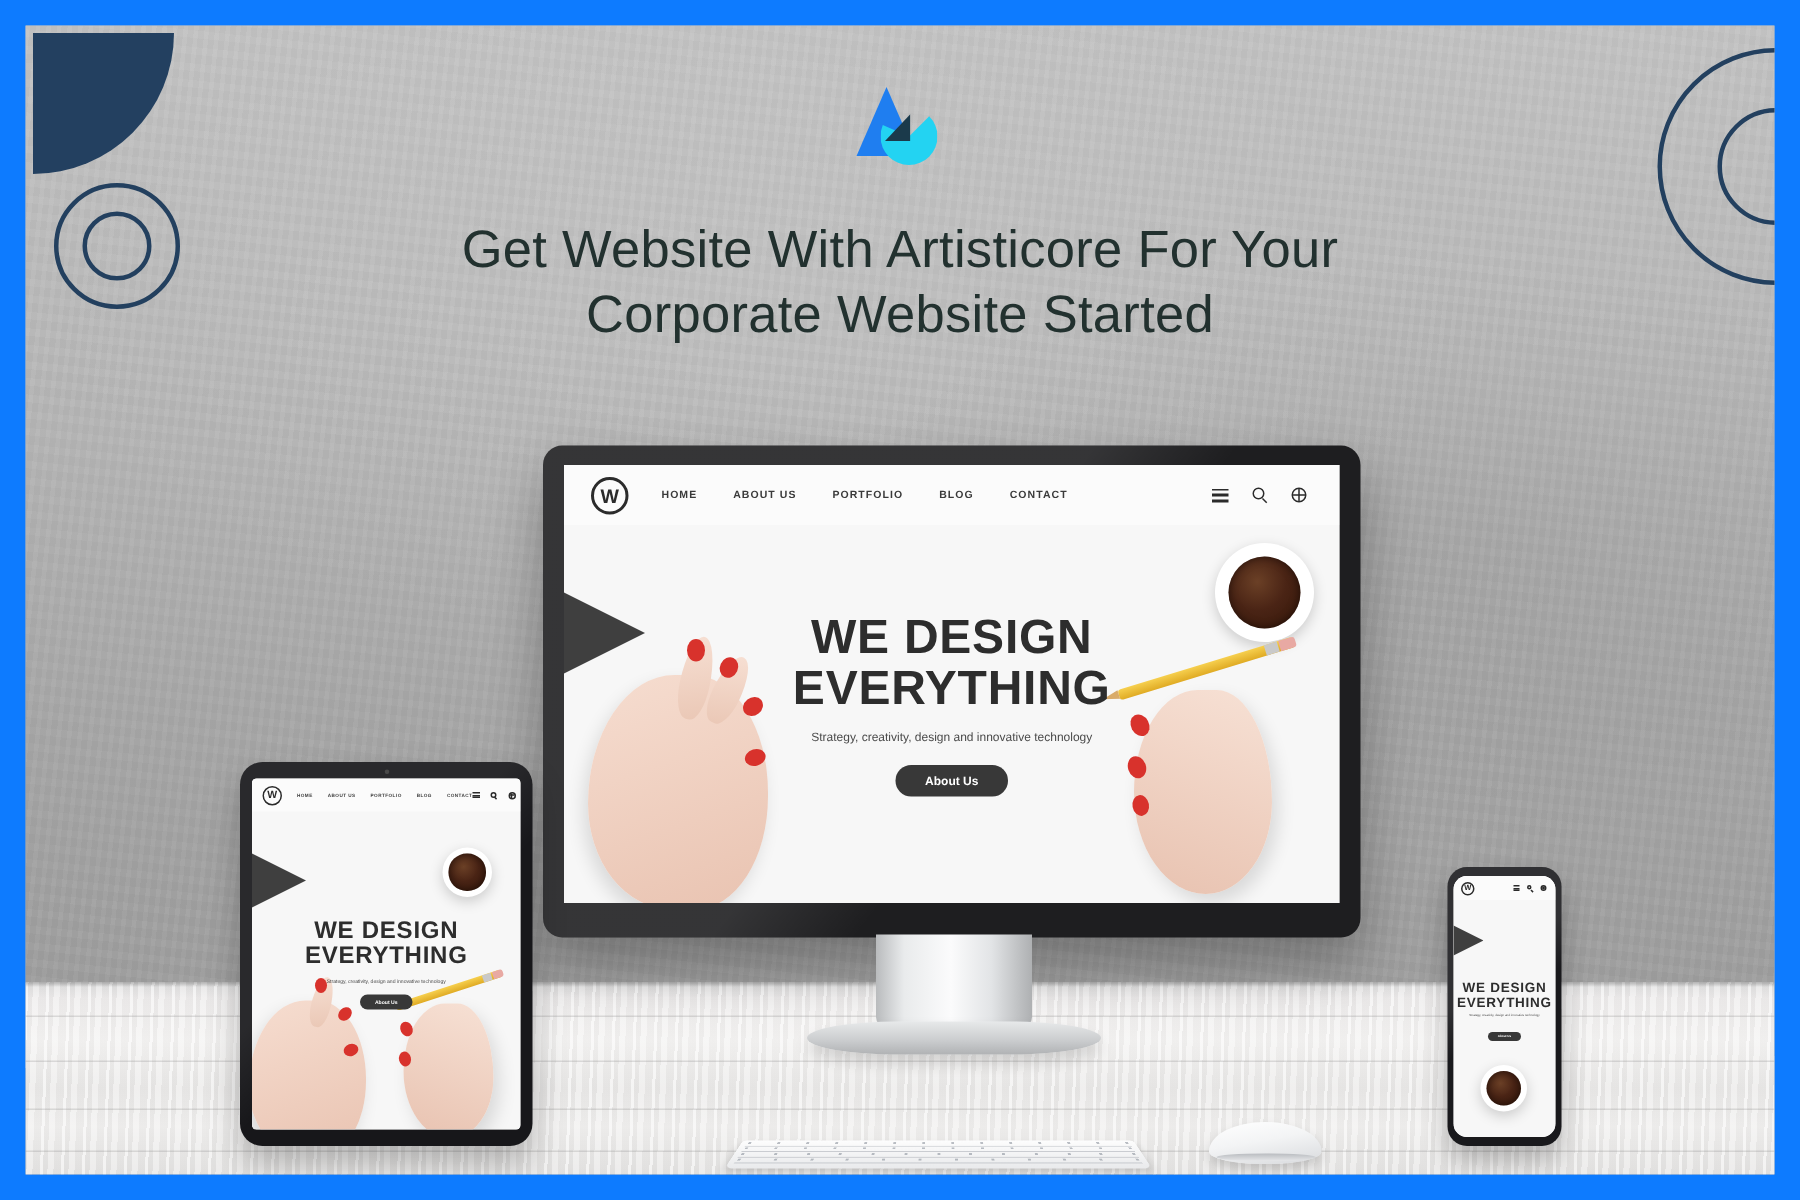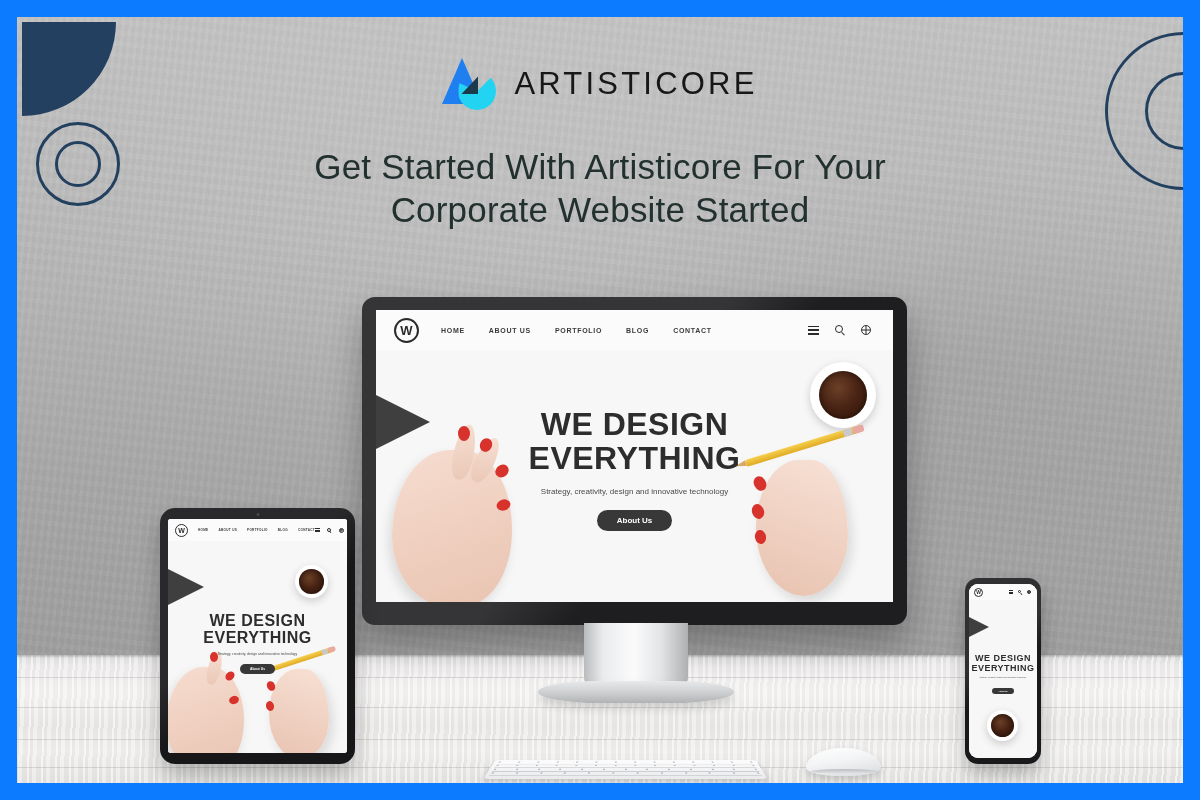--- a/index.html
+++ b/index.html
@@ -300,25 +300,24 @@
     <div class="deco-ring-tl-inner"></div>
     <div class="deco-ring-tr-outer"></div>
     <div class="deco-ring-tr-inner"></div>
 
     <div class="logo-wrap">
       <span class="logo-mark">
         <span class="logo-tri"></span>
         <span class="logo-pac"></span>
         <span class="logo-overlap"></span>
       </span>
-      <span class="logo-text">ARTISTICORE</span>
     </div>
 
     <div class="headline">
-      <div>Get Started With Artisticore For Your</div>
+      <div>Get Website With Artisticore For Your</div>
       <div>Corporate Website Started</div>
     </div>
 
     <div class="monitor">
       <div class="monitor-bezel"></div>
       <div class="screen">
         <div class="site">
 
           <div class="arrow-shape" style="left:-42px; top:64px; width:96px; height:96px; clip-path:polygon(0 0, 100% 50%, 0 100%);"></div>
 

